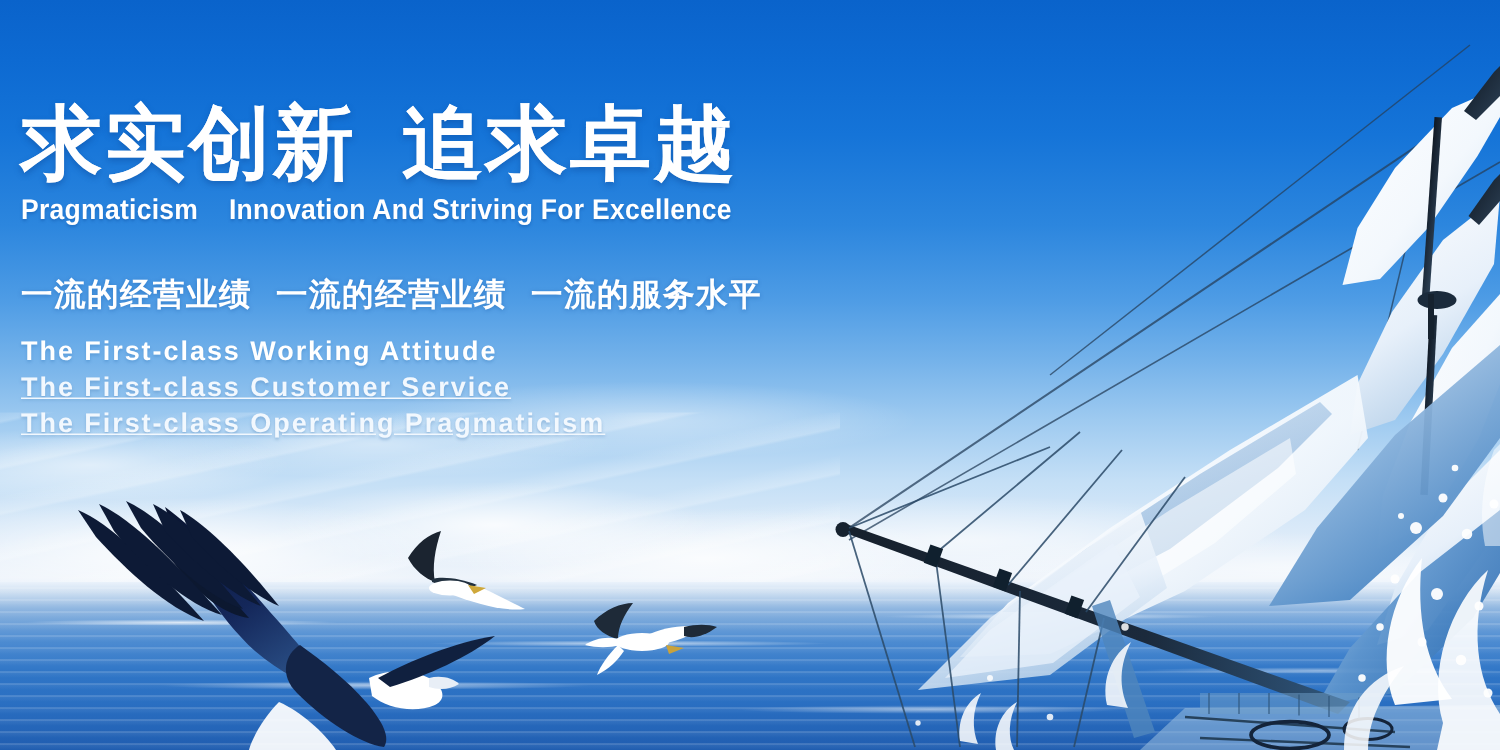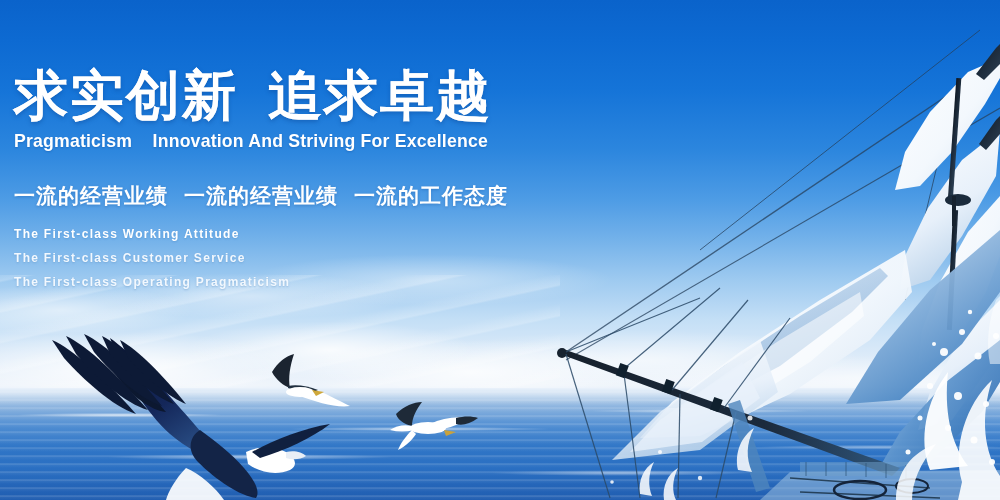--- a/index.html
+++ b/index.html
@@ -143,29 +143,29 @@
     white-space: nowrap;
     letter-spacing: 1px;
     text-shadow: 0 1px 3px rgba(10,70,150,.35);
   }
   .subhead .gap { display: inline-block; width: 16px; }
   .en-lines {
     position: absolute;
     left: 14px; top: 222px;
   }
   .en-line {
-    font-size: 12px;
+    font-size: 18px;
     font-weight: bold;
     color: #ffffff;
     letter-spacing: 1.3px;
     line-height: 24px;
     white-space: nowrap;
     text-shadow: 0 1px 2px rgba(40,110,180,.30);
   }
-  .en-line.dark { color: #f2f8fe; text-shadow: 0 1px 2px rgba(90,140,190,.45); }
+  .en-line.dark { color: #f2f8fe; text-shadow: 0 1px 2px rgba(90,140,190,.45); text-decoration: underline; }
 
   
   .ship { position: absolute; left: 0; top: 0; width: 1000px; height: 500px; }
   .ship svg { display: block; }
 </style>
 </head>
 <body>
 
 <div id="banner">
 
@@ -371,21 +371,21 @@
 
     <div class="headline">
       <span>求实创新</span><span class="gap"></span><span>追求卓越</span>
     </div>
 
     <div class="tagline">
       <span>Pragmaticism</span><span class="gap"></span><span>Innovation And Striving For Excellence</span>
     </div>
 
     <div class="subhead">
-      <span>一流的经营业绩</span><span class="gap"></span><span>一流的经营业绩</span><span class="gap"></span><span>一流的工作态度</span>
+      <span>一流的经营业绩</span><span class="gap"></span><span>一流的经营业绩</span><span class="gap"></span><span>一流的服务水平</span>
     </div>
 
     <div class="en-lines">
       <div class="en-line">The  First-class  Working  Attitude</div>
       <div class="en-line dark">The  First-class  Customer  Service</div>
       <div class="en-line dark">The  First-class  Operating  Pragmaticism</div>
     </div>
 
   </div>
 </div>

